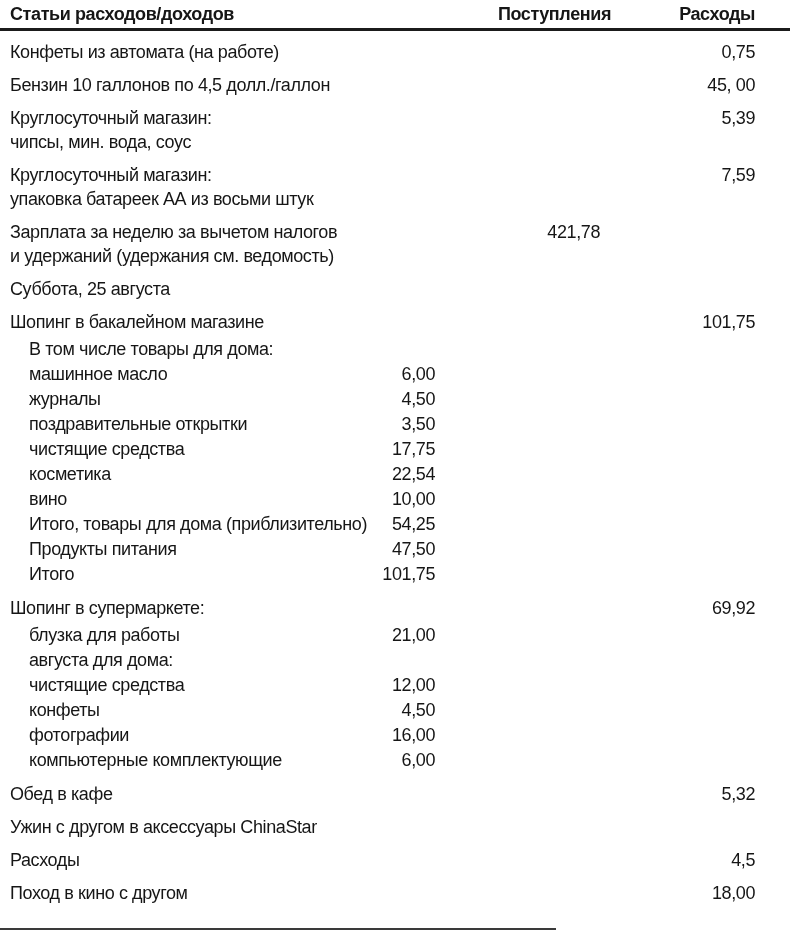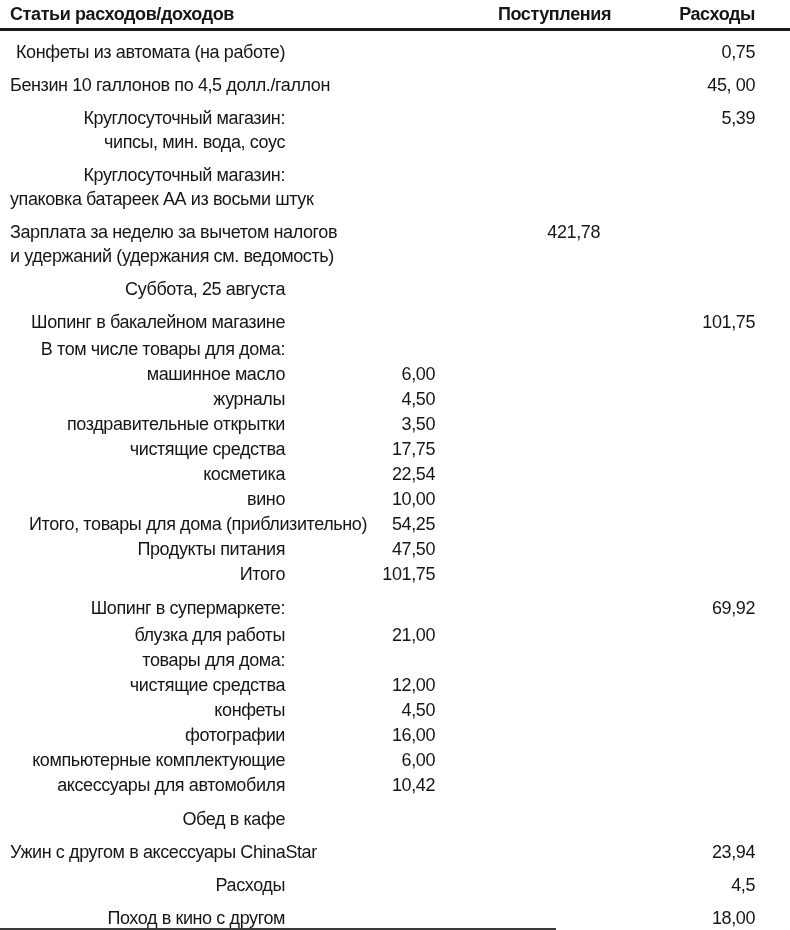--- a/index.html
+++ b/index.html
@@ -29,21 +29,21 @@
     border-bottom:3px solid #1b1b1b;
   }
   #thead .c{white-space:nowrap;}
   #thead .income span{position:relative;left:11px;}
   
   .row{line-height:24px;}
   .row.sub{line-height:25px;}
   .row.entry{margin-top:9px;}
   .row.sub.first{margin-top:3px;}
   .c{min-width:0;}
-  .label{white-space:nowrap;overflow:visible;text-align:right;}
+  .label{white-space:nowrap;overflow:visible;}
   .row.sub .label{padding-left:19px;}
   .num{text-align:right;white-space:nowrap;align-self:start;}
   
   #bottom-rule{
     position:absolute;left:0;bottom:0;
     width:556px;height:2px;
     background:#3a3a3a;
   }
 </style>
 </head>
@@ -84,20 +84,21 @@
         <div class="c num income"></div>
         <div class="c num expense">5,39</div>
       </div>
       <div class="grid-row row entry">
         <div class="c label">
           <div>Круглосуточный магазин:</div>
           <div>упаковка батареек АА из восьми штук</div>
         </div>
         <div class="c num mid"></div>
         <div class="c num income"></div>
+        <div class="c num expense">7,59</div>
       </div>
       <div class="grid-row row entry">
         <div class="c label">
           <div>Зарплата за неделю за вычетом налогов</div>
           <div>и удержаний (удержания см. ведомость)</div>
         </div>
         <div class="c num mid"></div>
         <div class="c num income">421,78</div>
         <div class="c num expense"></div>
       </div>
@@ -208,21 +209,21 @@
       <div class="grid-row row sub first">
         <div class="c label">
           <div>блузка для работы</div>
         </div>
         <div class="c num mid">21,00</div>
         <div class="c num income"></div>
         <div class="c num expense"></div>
       </div>
       <div class="grid-row row sub">
         <div class="c label">
-          <div>товары для дома:</div>
+          <div>августа для дома:</div>
         </div>
         <div class="c num mid"></div>
         <div class="c num income"></div>
         <div class="c num expense"></div>
       </div>
       <div class="grid-row row sub">
         <div class="c label">
           <div>чистящие средства</div>
         </div>
         <div class="c num mid">12,00</div>
@@ -246,42 +247,34 @@
         <div class="c num expense"></div>
       </div>
       <div class="grid-row row sub">
         <div class="c label">
           <div>компьютерные комплектующие</div>
         </div>
         <div class="c num mid">6,00</div>
         <div class="c num income"></div>
         <div class="c num expense"></div>
       </div>
-      <div class="grid-row row sub">
-        <div class="c label">
-          <div>аксессуары для автомобиля</div>
-        </div>
-        <div class="c num mid">10,42</div>
-        <div class="c num income"></div>
-        <div class="c num expense"></div>
-      </div>
       <div class="grid-row row entry">
         <div class="c label">
           <div>Обед в кафе</div>
         </div>
         <div class="c num mid"></div>
         <div class="c num income"></div>
+        <div class="c num expense">5,32</div>
       </div>
       <div class="grid-row row entry">
         <div class="c label">
           <div>Ужин с другом в аксессуары ChinaStar</div>
         </div>
         <div class="c num mid"></div>
         <div class="c num income"></div>
-        <div class="c num expense">23,94</div>
       </div>
       <div class="grid-row row entry">
         <div class="c label">
           <div>Расходы</div>
         </div>
         <div class="c num mid"></div>
         <div class="c num income"></div>
         <div class="c num expense">4,5</div>
       </div>
       <div class="grid-row row entry">

